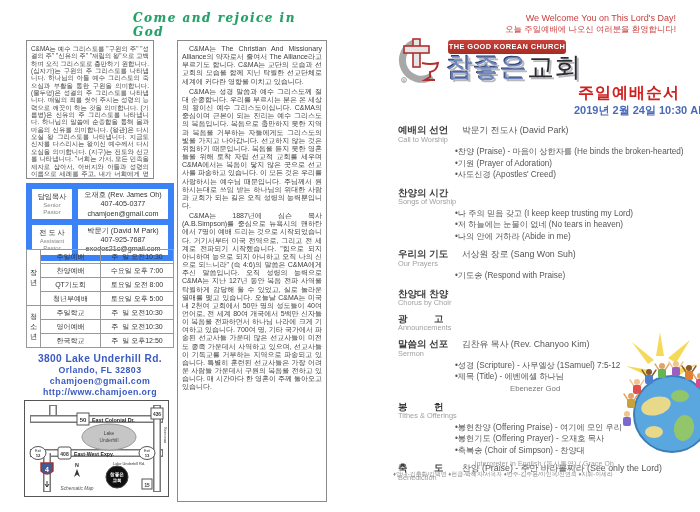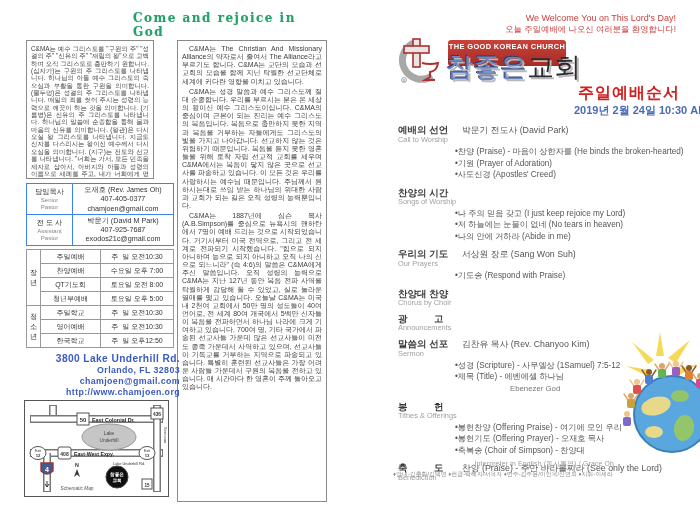--- a/index.html
+++ b/index.html
@@ -2,66 +2,66 @@
 <html><head>
 <meta charset="utf-8">
 <style>
   * { box-sizing: border-box; margin: 0; padding: 0; }
   html,body { width:700px; height:512px; background:#fff; overflow:hidden;
     font-family:"Liberation Sans", sans-serif; }
   #canvas { position:relative; width:700px; height:512px; background:#fff; }
 
   
   .script-header { position:absolute; left:133px; top:11px; width:170px;
-    font-family:"DejaVu Serif", serif; font-weight:bold;
+    font-family:"DejaVu Serif", serif; font-style:italic; font-weight:bold;
     font-size:12px; letter-spacing:1.5px; color:#27a06a;
     text-shadow:0 0 1px #9fd8bd; }
 
   .textbox { position:absolute; border:1px solid #8a8a8a; padding:4px 4px;
     color:#3c3c3c; text-align:justify; overflow:hidden; }
   #col1-box { left:26px; top:40px; width:128px; height:139px;
     font-size:6.4px; line-height:7.35px; }
   #col2-box { left:177px; top:40px; width:150px; height:462px;
     font-size:7px; line-height:8.15px; }
   #col2-box .para { text-indent:7px; text-align:justify; margin-bottom:2px; }
 
   table { border-collapse:collapse; }
   #pastor-table { position:absolute; left:26px; top:183px; width:148px; }
-  #pastor-table td { border:1px solid #3b82f6; vertical-align:middle; padding:1px 0; }
+  #pastor-table td { border:6px solid #3b82f6; vertical-align:middle; padding:1px 0; }
   .role-cell { width:46px; text-align:center; }
   .role-kr { font-size:7.2px; color:#333; }
   .role-en { font-size:6px; color:#888; line-height:7px; }
   .info-cell { text-align:center; }
   .p-name,.p-phone,.p-email { font-size:7.2px; line-height:9.3px; color:#333; }
 
   #schedule-table { position:absolute; left:26px; top:249px; width:148px; }
   #schedule-table td { border:1px solid #999; font-size:7px; color:#333;
     text-align:center; height:14px; padding:0 1px; }
   .grp-cell { width:14px; background:#fff; }
   .grp-ch { font-size:7.2px; line-height:10px; color:#333; }
   .sch-name { width:60px; }
   .sch-time { white-space:pre; }
 
   #address-block { position:absolute; left:20px; top:352px; width:160px;
     text-align:center; color:#3b5bc0; font-weight:bold; }
-  .addr-line { font-size:8.8px; line-height:11px; letter-spacing:0.4px;text-align:right; }
+  .addr-line { font-size:8.8px; line-height:11px; letter-spacing:0.4px; }
   .addr-first { font-size:10.2px; line-height:13px; }
 
   #map-box { position:absolute; left:24px; top:400px; width:145px; height:97px;
     border:1px solid #555; background:#fff; }
 
   
   #welcome { position:absolute; left:400px; top:13px; width:276px;
     text-align:right; color:#c94040; }
   #welcome-en { font-size:9px; line-height:11px; }
   #welcome-kr { font-size:8.4px; line-height:10px; }
 
   #logo { position:absolute; left:392px; top:36px; height:50px; }
   #logo-emblem { position:absolute; left:0; top:0; }
-  #logo-banner { position:absolute; left:56px; top:4px; width:118px; height:26px;
+  #logo-banner { position:absolute; left:56px; top:4px; width:118px; height:14px;
     background:linear-gradient(#c8423a,#a52c24); color:#fff; border-radius:3px;
     font-size:7.4px; font-weight:bold; text-align:center; line-height:13px;
     letter-spacing:0.4px; }
   #logo-name { position:absolute; left:54px; top:13px; white-space:nowrap;
     font-weight:normal; font-size:27px; letter-spacing:0px;text-align:center; }
   #logo-name .blue { color:#6d86c2; text-shadow:2px 2px 0 #b9b9b9, -1px -1px 0 #2e3c66; }
   #logo-name .dark { color:#2b2b33; text-shadow:2px 2px 0 #b9b9b9; }
 
   #service-title { position:absolute; left:578px; top:83px; color:#d02020;
     font-size:16px; font-weight:bold; letter-spacing:1px; white-space:nowrap;font-family:Liberation Serif, serif; }
@@ -265,21 +265,21 @@
       <div class="sect">
         <div class="sect-head"><span class="sect-kr">예배의 선언</span><span class="sect-leader">박문기 전도사 (David Park)</span></div>
         <div class="sect-sub">Call to Worship</div>
         <div class="item">•찬양 (Praise) - 마음이 상한자를 (He binds the broken-hearted)</div>
         <div class="item">•기원 (Prayer of Adoration)</div>
         <div class="item">•사도신경 (Apostles' Creed)</div>
       </div>
       <div class="sect">
         <div class="sect-head"><span class="sect-kr">찬양의 시간</span></div>
         <div class="sect-sub">Songs of Worship</div>
-        <div class="item">•나 주의 믿음 갖고 (I just keep rejoice my Lord)</div>
+        <div class="item">•나 주의 믿음 갖고 (I keep keep trusting my Lord)</div>
         <div class="item">•저 하늘에는 눈물이 없네 (No tears in heaven)</div>
         <div class="item">•나의 안에 거하라 (Abide in me)</div>
       </div>
       <div class="sect">
         <div class="sect-head"><span class="sect-kr">우리의 기도</span><span class="sect-leader">서상원 장로 (Sang Won Suh)</span></div>
         <div class="sect-sub">Our Prayers</div>
         <div class="item">•기도송 (Respond with Praise)</div>
       </div>
       <div class="sect">
         <div class="sect-head"><span class="sect-kr">찬양대 찬양</span></div>

